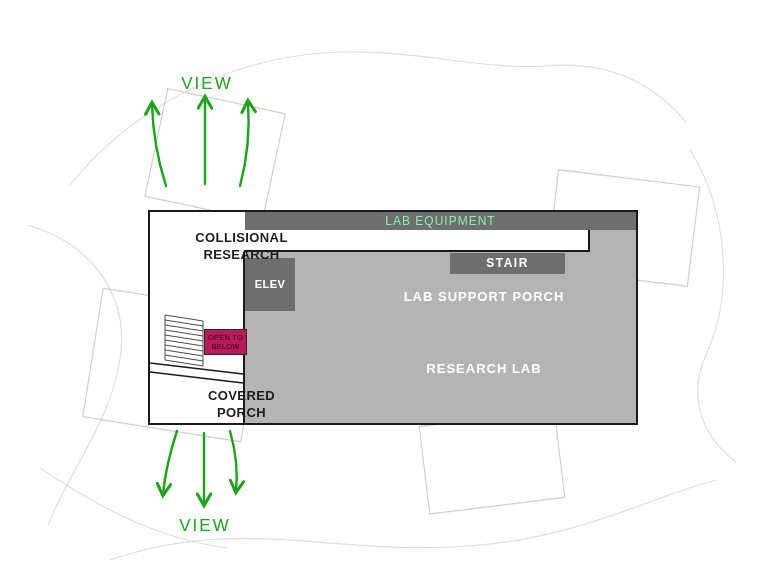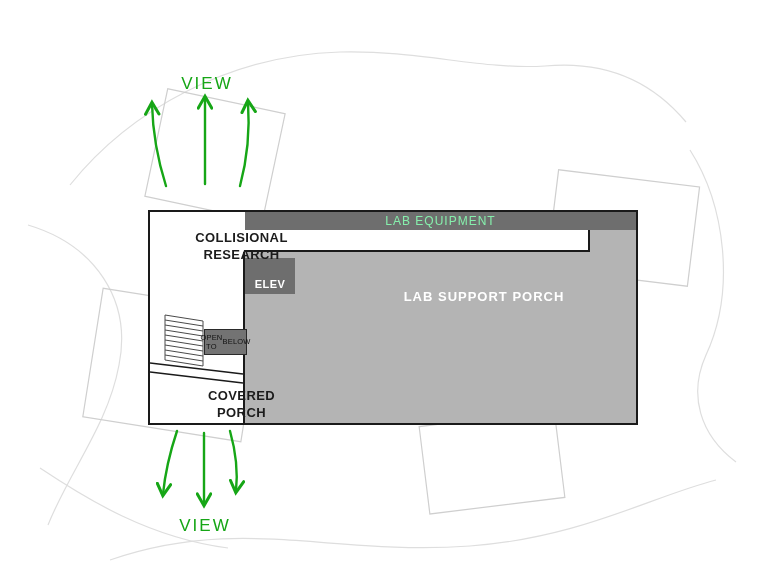--- a/index.html
+++ b/index.html
@@ -26,40 +26,40 @@
   .corridor {
     position:absolute; left:95px; top:18px; width:345px; height:22px; background:#fff;
     border-right:2px solid var(--outline); border-bottom:2px solid var(--outline);
   }
   .stair-box {
     position:absolute; left:300px; top:41px; width:115px; height:21px; background:var(--dark_gray);
     color:#fff; font-size:12px; font-weight:700; letter-spacing:1.5px;
     text-align:center; line-height:21px;
   }
   .elev-box {
-    position:absolute; left:95px; top:46px; width:50px; height:36px; background:var(--dark_gray);
+    position:absolute; left:95px; top:46px; width:50px; height:53px; background:var(--dark_gray);
     color:#fff; font-size:11px; font-weight:700; letter-spacing:.5px;
     text-align:center; line-height:53px;
   }
   .room-label {
     position:absolute; left:150px; width:280px; text-align:center;
     color:#fff; font-size:13px; font-weight:700; letter-spacing:1px;
   }
   .room-label.support { top:77px; }
   .room-label.research { top:149px; }
   .dark-label {
     position:absolute; left:0; width:95px; text-align:center; color:#1c1c1c;
     font-size:13px; font-weight:700; letter-spacing:.4px; line-height:1.3;
   }
   .dark-label.commons { top:18px; }
   .dark-label.porch { top:176px; }
   .otb-box {
     position:absolute; left:54px; top:117px; width:43px; height:26px;
-    background:#737373; border:1px solid #2a2a2a; z-index:3;
-    display:flex; flex-direction:row; align-items:center; justify-content:center;
+    background:#be185d; border:1px solid #2a2a2a; z-index:3;
+    display:flex; flex-direction:column; align-items:center; justify-content:center;
     font-size:7.5px; font-weight:400; color:#111; line-height:1.25; letter-spacing:.2px;
     text-align:center;
   }
   .building-svg { position:absolute; left:0; top:0; z-index:1; }
   .equip-bar,.corridor,.stair-box,.elev-box { z-index:2; }
   .room-label,.dark-label { z-index:4;margin-left:44px; }
 
   
   .view-label {
     position:absolute; width:84px; text-align:center;
@@ -122,29 +122,35 @@
       </g>
       <line class="wall" stroke-width="2" x1="94" y1="40" x2="94" y2="211"></line>
     </svg>
 
     <div class="equip-bar">
       <span>LAB EQUIPMENT</span>
     </div>
 
     <div class="corridor"></div>
 
+    <div class="stair-box">
+      <span>STAIR</span>
+    </div>
 
     <div class="elev-box">
       <span>ELEV</span>
     </div>
 
     <div class="room-label support">
       <span>LAB SUPPORT PORCH</span>
     </div>
 
+    <div class="room-label research">
+      <span>RESEARCH LAB</span>
+    </div>
 
     <div class="dark-label commons">
       <div>COLLISIONAL</div>
       <div>RESEARCH</div>
     </div>
 
     <div class="otb-box">
       <div>OPEN TO</div>
       <div>BELOW</div>
     </div>

